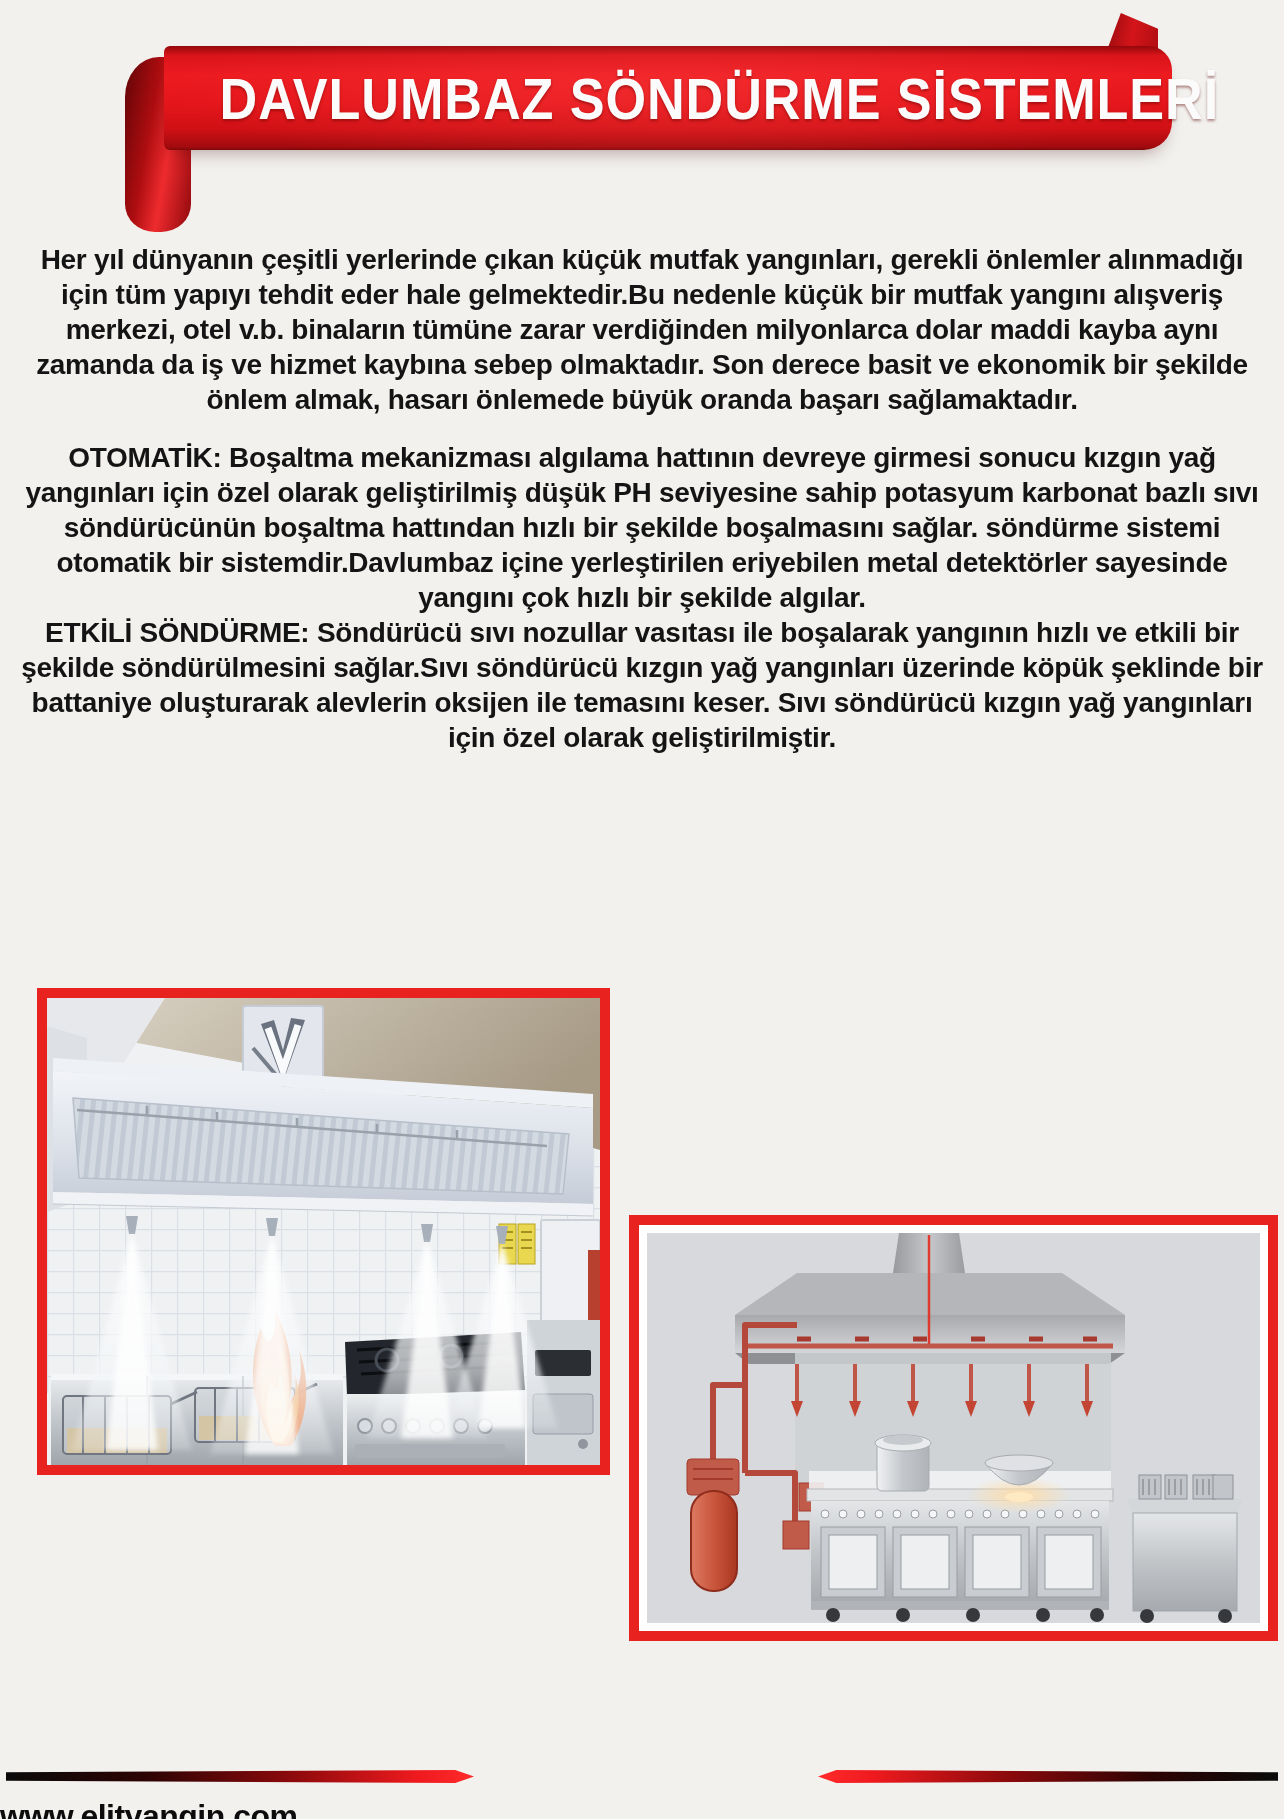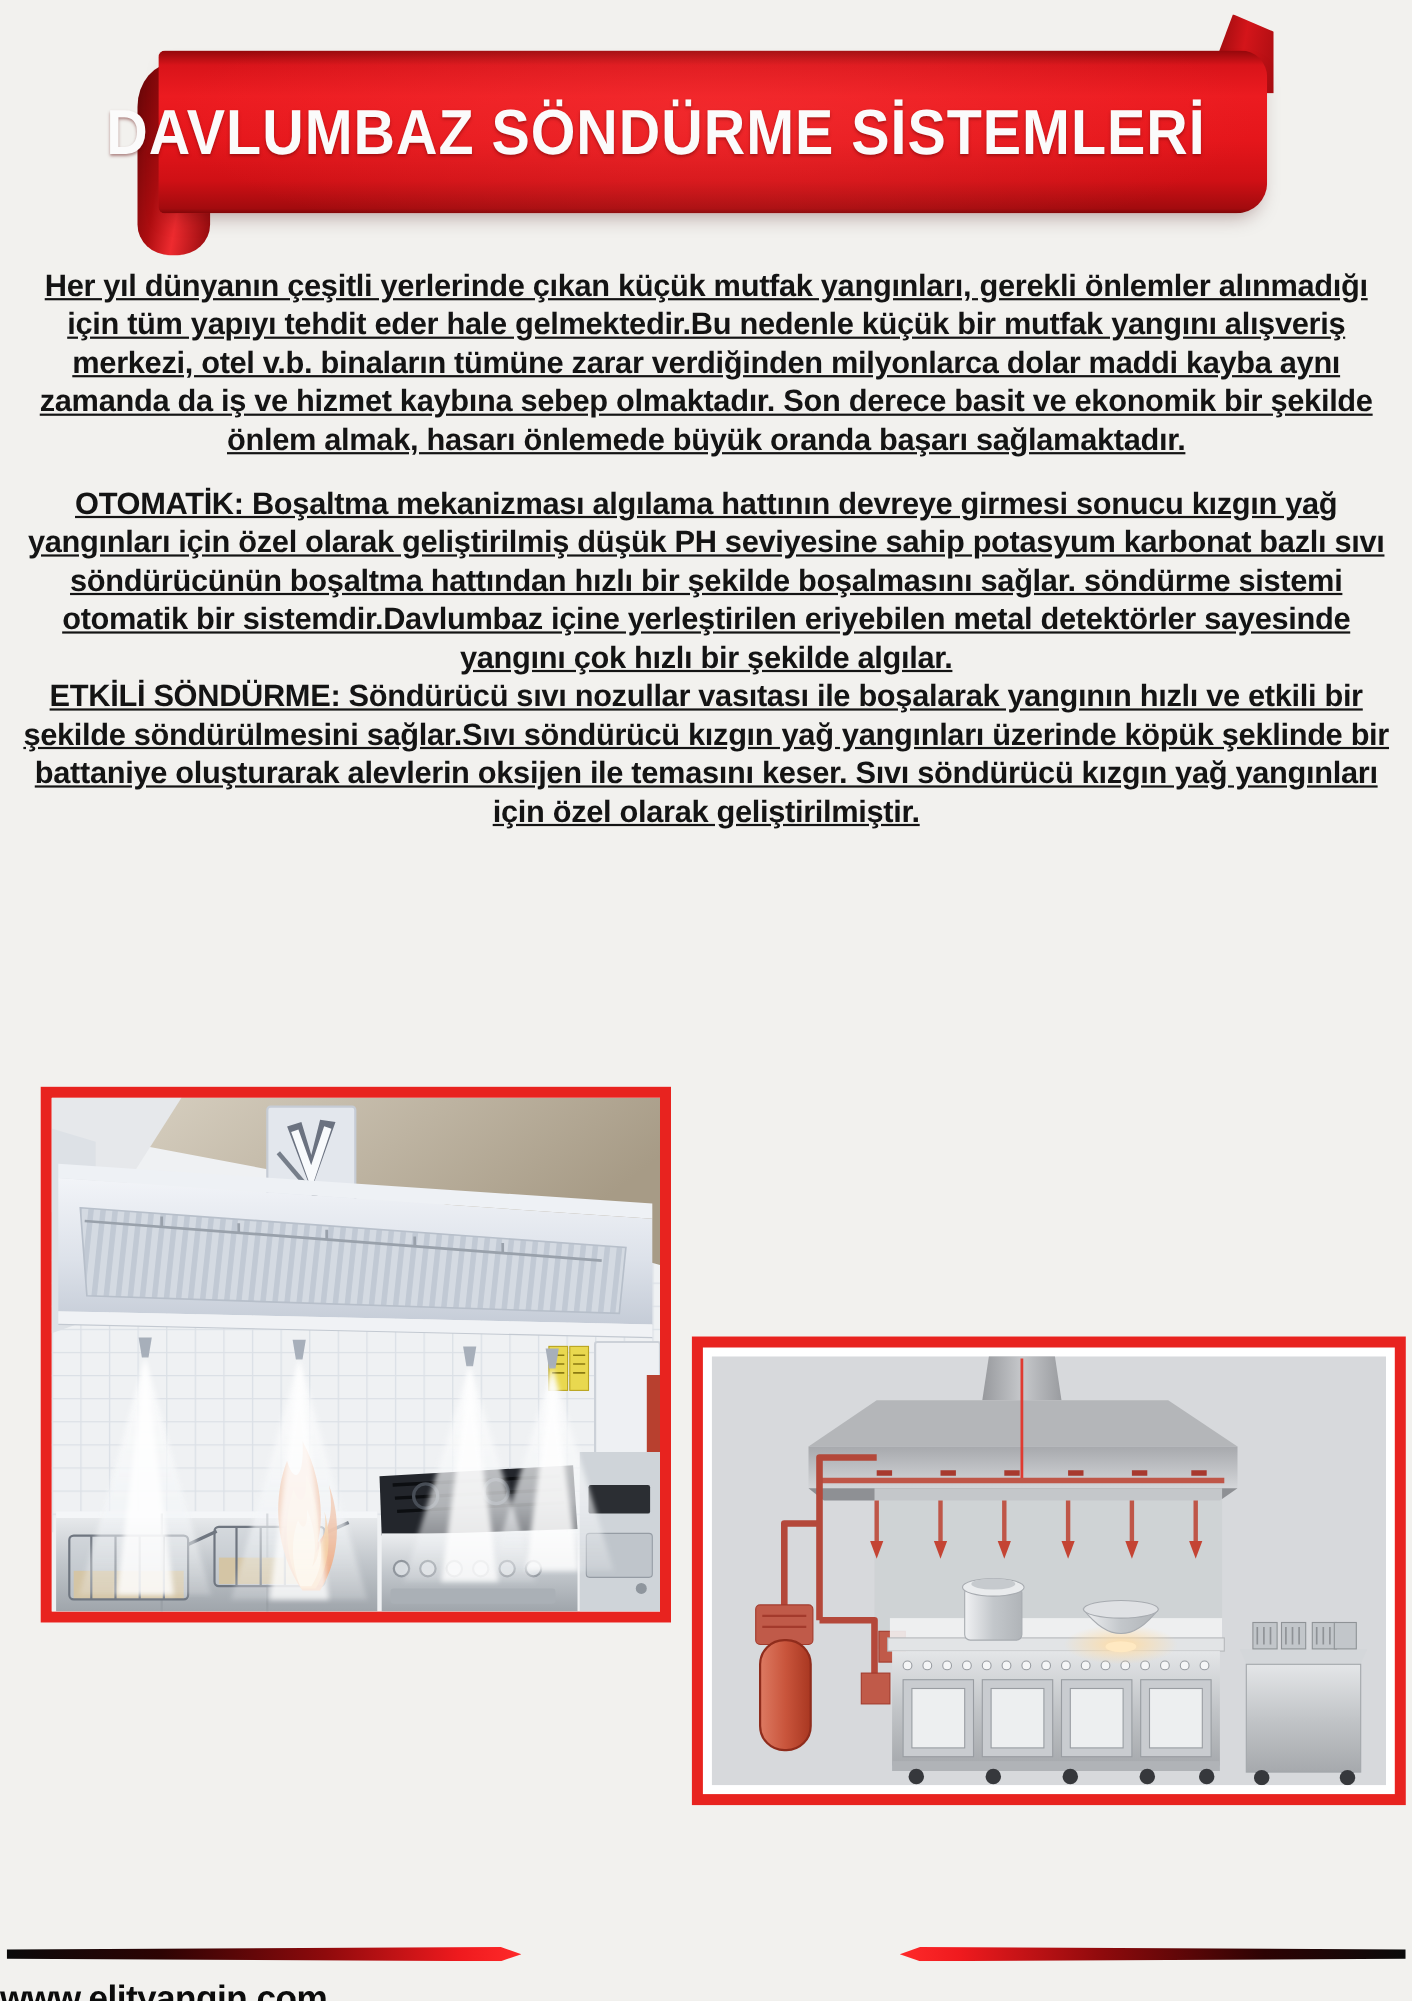--- a/index.html
+++ b/index.html
@@ -15,40 +15,40 @@
     border-radius:34px 10px 45% 45% / 40px 10px 28px 28px;
     z-index:1;
   }
   .ribbon-fold-right{
     position:absolute;left:1094px;top:13px;width:64px;height:72px;
     background:linear-gradient(100deg,#7b0608 0%,#d4151a 55%,#a90d11 100%);
     clip-path:polygon(0 100%, 42% 0, 100% 22%, 100% 100%);
     z-index:1;
   }
   .ribbon-band{
-    position:absolute;left:144px;top:46px;width:1008px;height:148px;
+    position:absolute;left:164px;top:46px;width:1008px;height:104px;
     background:
       radial-gradient(ellipse 70% 120% at 50% 42%, rgba(255,70,70,.35), rgba(255,70,70,0) 70%),
       linear-gradient(180deg,#93080b 0%,#d9141a 9%,#ec1b20 28%,#e5161b 55%,#cf1015 80%,#a20b0e 97%,#7e0608 100%);
     border-radius:6px 24px 28px 6px;
     box-shadow:0 10px 18px -8px rgba(60,0,0,.35);
-    z-index:2;display:flex;align-items:center;justify-content:flex-end;
+    z-index:2;display:flex;align-items:center;justify-content:flex-start;
   }
   .ribbon-title{
     margin:0;color:#fbfbfb;font-weight:700;font-size:58px;letter-spacing:1px;
     white-space:nowrap;transform:scaleX(.9);
     text-shadow:0 2px 3px rgba(90,0,0,.45);
   }
   
   .content{
     position:absolute;left:14px;right:14px;top:242px;
     text-align:center;color:#141414;font-weight:700;
     font-size:28px;line-height:35px;letter-spacing:-0.3px;
   }
-  .content p{margin:0;text-decoration:underline;}
+  .content p{margin:0;}
   .content .p-intro{margin-bottom:23px;}
   .content .p-solution{margin-bottom:27px;}
   
   .figure{position:absolute;box-sizing:border-box;border:10px solid #e8231f;background:#ffffff;margin:0;}
   .figure-photo{left:37px;top:988px;width:573px;height:487px;}
   .figure-diagram{left:629px;top:1215px;width:649px;height:426px;padding:8px;}
   .figure svg{display:block;}
   
   .footer-line{position:absolute;height:13px;top:1770px;}
   .footer-line-left{

